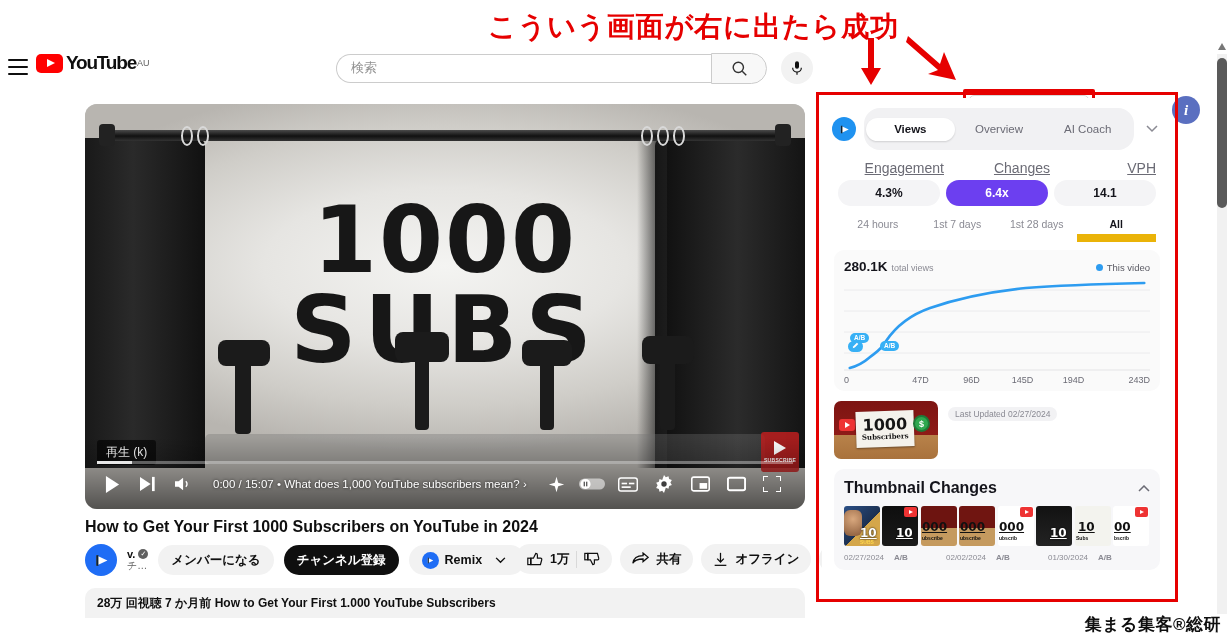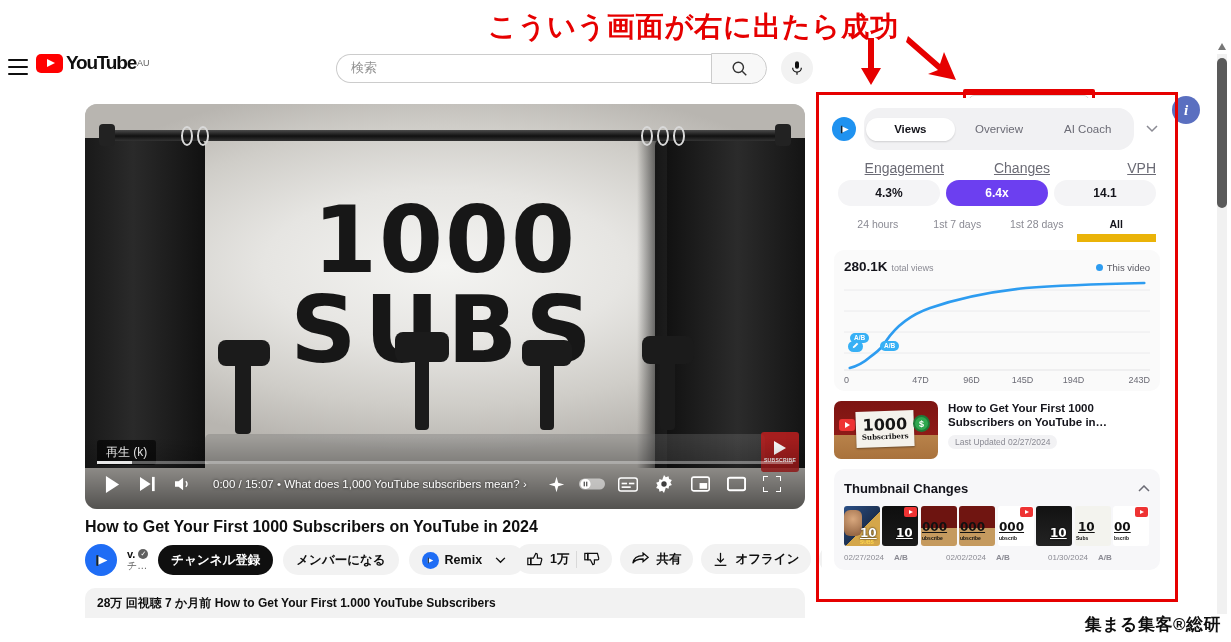--- a/index.html
+++ b/index.html
@@ -226,21 +226,21 @@
   .vt-sub { font-size:7px; font-weight:700; color:#151515; font-family:"DejaVu Serif",serif;}
   .vt-ytico { position:absolute; left:5px; top:18px; width:16px; height:12px; background:#e33; border-radius:3px; display:flex;align-items:center;justify-content:center;}
   .vt-ytico i { width:0;height:0;border-left:5px solid #fff;border-top:3px solid transparent;border-bottom:3px solid transparent;}
   .vt-coin { position:absolute; right:8px; top:14px; width:17px; height:17px; border-radius:50%; background:#2fa84f; border:2px solid #1d7a38; display:flex;align-items:center;justify-content:center;font-size:9px;color:#fff;font-weight:700;}
   .vid-info { flex:1; min-width:0; }
   .vid-title { font-size:11.5px; font-weight:700; color:#14141b; line-height:14px; }
   .vid-upd { margin-top:6px; display:inline-block; font-size:8.5px; color:#8a8a93; background:#f2f2f4; border-radius:9px; padding:2px 7px;}
 
   .thumb-sec { margin:10px 12px 0 12px; background:#f7f7f9; border-radius:10px; padding:10px 10px 8px 10px; }
   .ts-head { display:flex; align-items:center; justify-content:space-between; }
-  .ts-title { font-size:13px; font-weight:700; color:#14141b; }
+  .ts-title { font-size:16px; font-weight:700; color:#14141b; }
   .ts-row { display:flex; margin-top:9px; gap:2px; }
   .ts-cell { flex:1; }
   .ts-imgs { display:flex; gap:2px; }
   .ts-img { width:36px; height:40px; border-radius:3px; overflow:hidden; position:relative; background:#222; }
   .ts-date { font-size:8px; color:#8a8a93; margin-top:5px; }
   .ts-ab { font-size:8px; color:#8a8a93; font-weight:700; margin-top:5px; }
   .ts-lbls { display:flex; margin-top:2px; }
   .ts-lbls > div { flex:1; display:flex; gap:10px; }
 
   
@@ -498,22 +498,22 @@
         <rect x="3.5" y="3.5" width="1.9" height="9" fill="#0e2233"></rect>
       </svg>
     </div>
     <div class="ch-meta">
       <div class="ch-name">
         <span>v.</span>
         <span class="verified">✓</span>
       </div>
       <div class="ch-sub">チ…</div>
     </div>
+    <div class="pill">メンバーになる</div>
     <div class="pill dark">チャンネル登録</div>
-    <div class="pill">メンバーになる</div>
     <div class="pill remix">
       <span class="remix-ico">
         <svg width="11" height="11" viewBox="0 0 16 16">
             <path d="M4 4 L4 12 L12 8 z" fill="#fff"></path>
             <rect x="4" y="4" width="1.6" height="8" fill="#0e2233"></rect>
           </svg>
       </span>
       <span>Remix</span>
       <span class="chev-pill">
         <svg width="11" height="7" viewBox="0 0 12 8">
@@ -642,21 +642,20 @@
         <div class="vt-ytico">
             <i></i>
           </div>
         <div class="vt-paper">
           <div class="vt-1000">1000</div>
           <div class="vt-sub">Subscribers</div>
         </div>
         <div class="vt-coin">$</div>
       </div>
       <div class="vid-info">
-        <div class="vid-title">How to Get Your First 1000 Subscribers on YouTube in…</div>
         <div class="vid-upd">Last Updated 02/27/2024</div>
       </div>
     </div>
 
     <div class="thumb-sec">
       <div class="ts-head">
         <div class="ts-title">Thumbnail Changes</div>
         <div>
           <svg width="12" height="8" viewBox="0 0 12 8">
               <path d="M1 6 L6 1 L11 6" fill="none" stroke="#6b6b75" stroke-width="1.5"></path>

